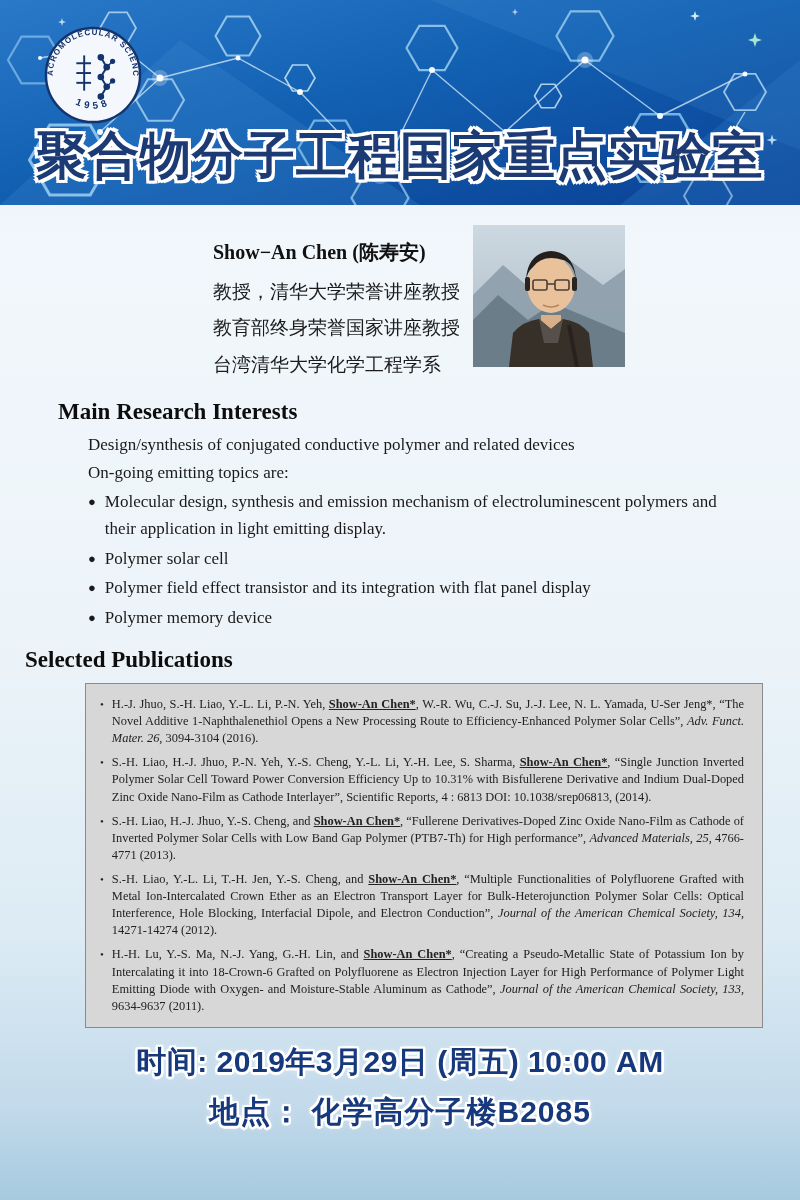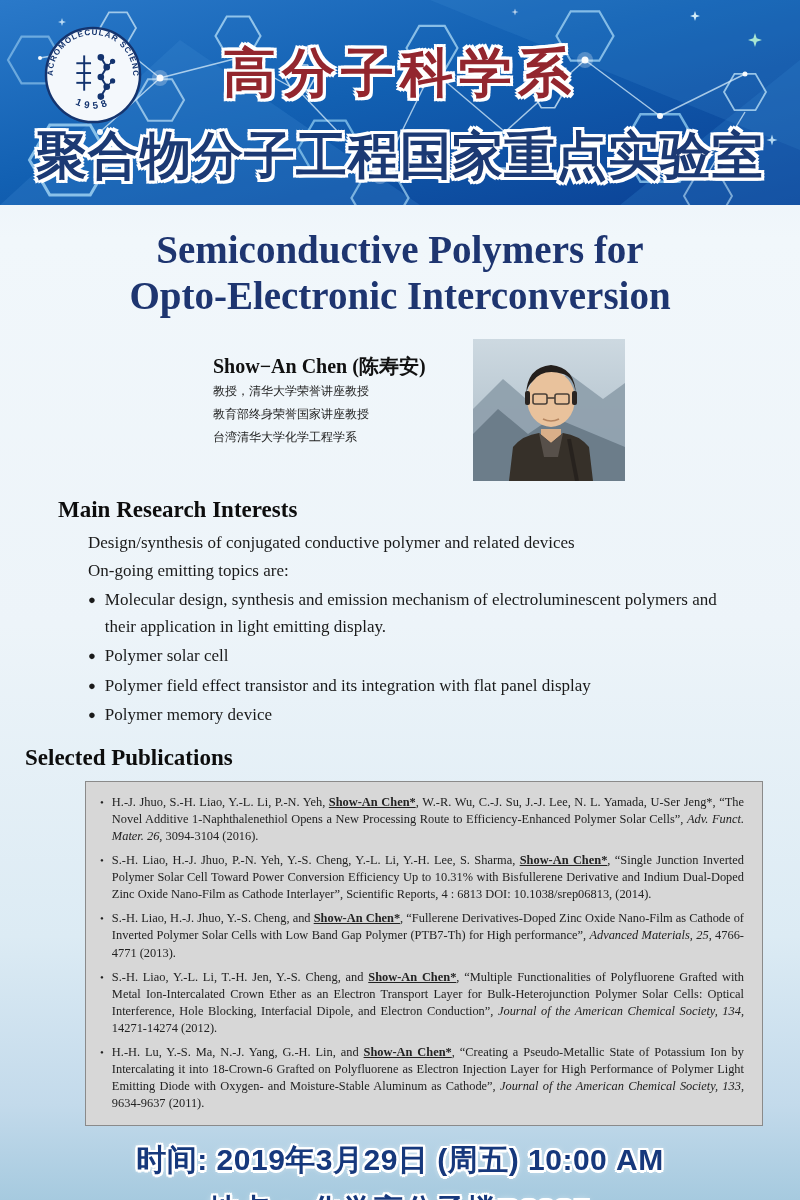--- a/index.html
+++ b/index.html
@@ -18,21 +18,21 @@
     text-shadow:-3px -3px 0 #fff,3px -3px 0 #fff,-3px 3px 0 #fff,3px 3px 0 #fff,
                 -3px 0 0 #fff,3px 0 0 #fff,0 -3px 0 #fff,0 3px 0 #fff;}
   .banner-line1{top:38px;font-size:53px;letter-spacing:6px;color:var(--banner-line1,#93262e);}
   .banner-line2{top:122px;font-size:51px;letter-spacing:1px;color:var(--banner-line2,#1c3a74);}
   
   .title{margin:22px 0 0;text-align:center;font-size:39px;line-height:1.18;font-weight:bold;
     color:var(--title,#1e3570);font-family:"Liberation Serif",serif;}
   
   .speaker{margin:26px 0 0 213px;width:412px;display:flex;justify-content:space-between;align-items:flex-start;}
   .speaker-name{font-size:20px;font-weight:bold;color:#111;margin-top:8px;}
-  .speaker-affiliations{font-size:12px;color:#1c1c1c;line-height:1.92;}
+  .speaker-affiliations{margin-top:8px;font-size:19px;color:#1c1c1c;line-height:1.92;}
   .photo{width:152px;height:142px;flex:0 0 auto;margin-top:-6px;}
   .photo svg{display:block;width:100%;height:100%;}
   
   .research{margin:16px 56px 0 58px;}
   .section-heading{font-size:23px;font-weight:bold;color:#0d0d0d;margin:0;}
   .intro{margin:6px 0 0 30px;font-size:17px;line-height:1.62;color:#1a1a1a;}
   .bullets{margin:2px 0 0 30px;}
   .bullet-item{display:flex;gap:9px;font-size:17px;line-height:1.56;color:#1a1a1a;margin-top:3px;}
   .bullet-dot{flex:0 0 auto;font-size:13px;line-height:1.95;}
   
@@ -160,28 +160,23 @@
             <circle cx="64" cy="42" r="2.4"></circle>
           <circle cx="58" cy="52" r="2.4"></circle>
             <circle cx="64" cy="62" r="2.4"></circle>
           <circle cx="58" cy="72" r="2.4"></circle>
             <circle cx="70" cy="36" r="1.7"></circle>
             <circle cx="70" cy="56" r="1.7"></circle>
         </g>
       </svg>
     </div>
 
-    <div class="banner-line banner-line1">高分子科学系</div>
     <div class="banner-line banner-line2">聚合物分子工程国家重点实验室</div>
   </header>
 
-  <h1 class="title">
-    <span>Semiconductive Polymers for</span><br>
-    <span>Opto-Electronic Interconversion</span>
-  </h1>
 
   <section class="speaker">
     <div class="speaker-info">
       <div class="speaker-name">Show−An Chen (陈寿安)</div>
       <div class="speaker-affiliations">
           <div class="aff-line">教授，清华大学荣誉讲座教授</div>
           <div class="aff-line">教育部终身荣誉国家讲座教授</div>
           <div class="aff-line">台湾清华大学化学工程学系</div>
         </div>
     </div>

